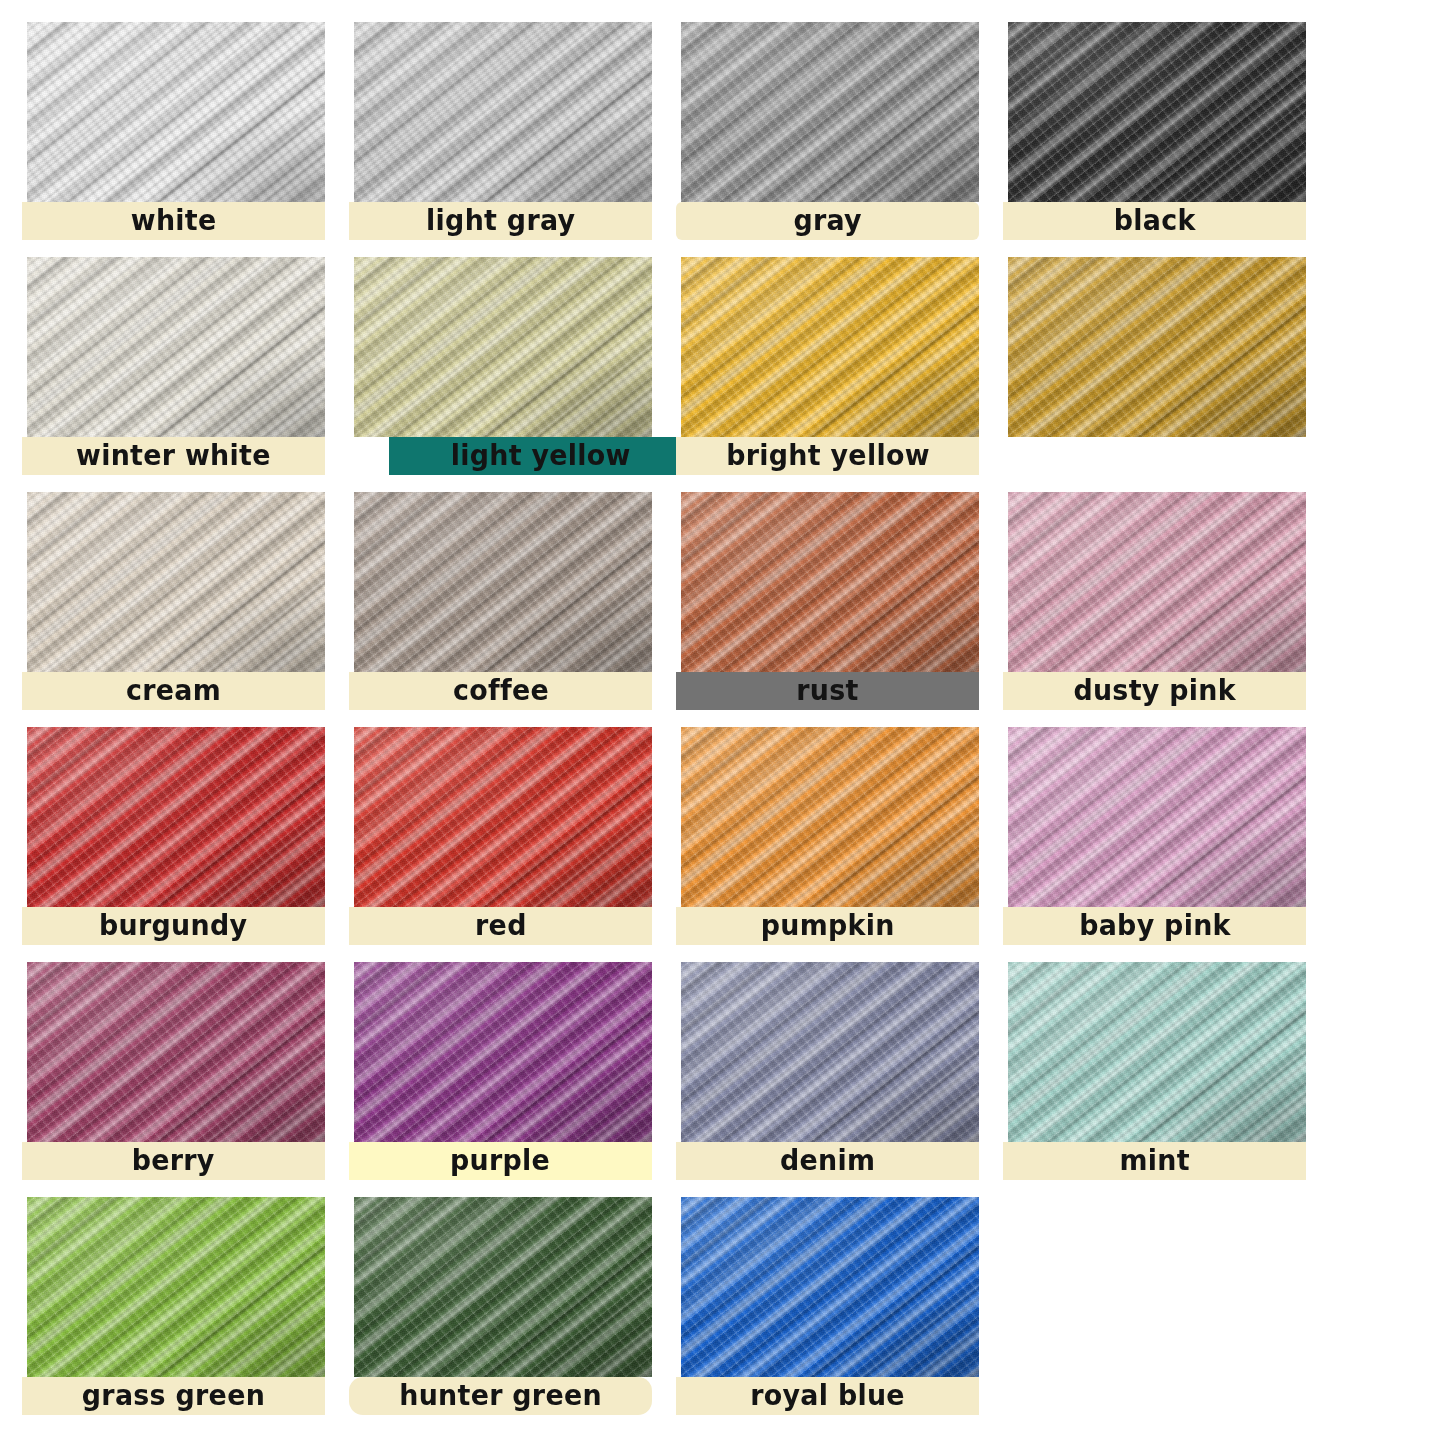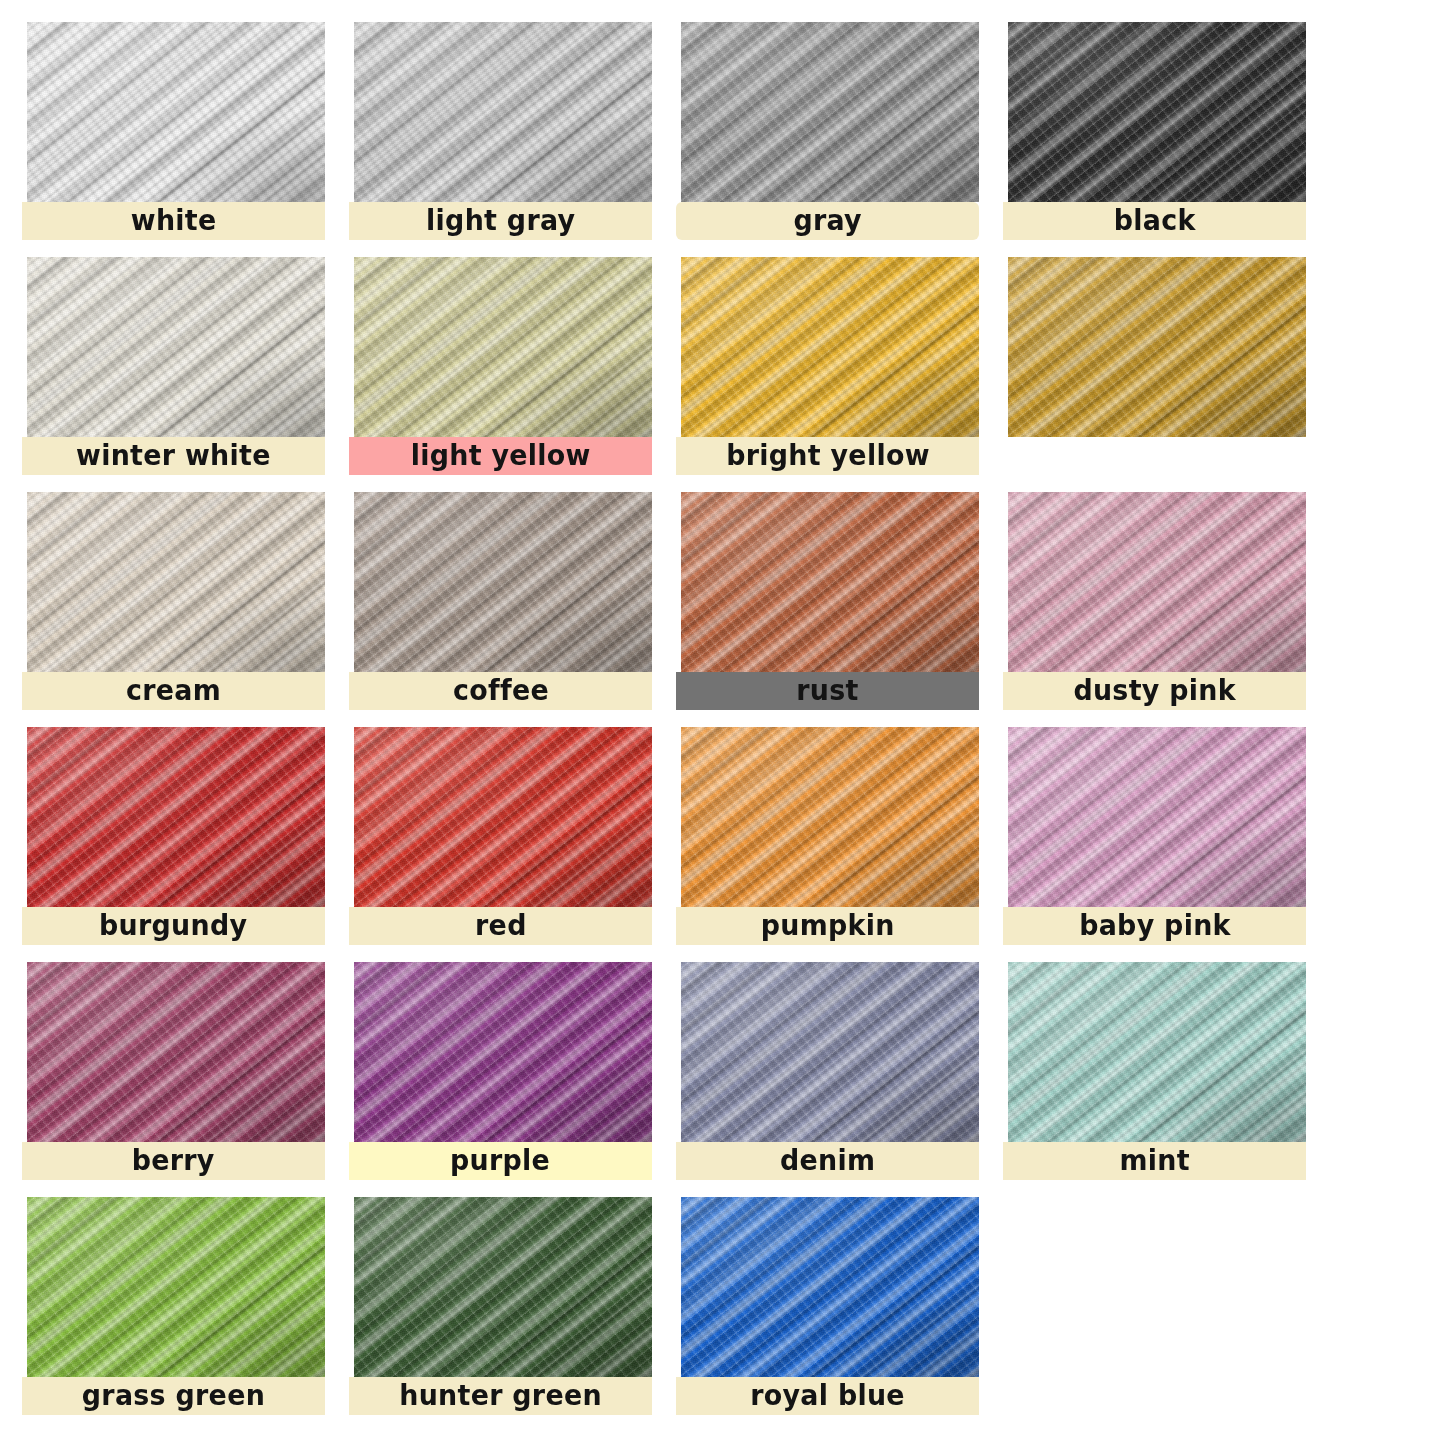--- a/index.html
+++ b/index.html
@@ -198,21 +198,21 @@
     </div>
     <div class="swatch-card">
       <div class="swatch-texture" style="background-color: rgb(221, 217, 160);">
         <div class="tex-layer tex-ridges"></div>
         <div class="tex-layer tex-strands"></div>
         <div class="tex-layer tex-plies"></div>
         <div class="tex-layer tex-rows"></div>
         <div class="tex-layer tex-shadow"></div>
         <div class="tex-layer tex-noise"></div>
       </div>
-      <div class="swatch-label-band" style="background: #fca5a5;">
+      <div class="swatch-label-band" style="background: #0f766e; margin-left: 40px;">
         <span class="swatch-label" style="color: rgb(20, 20, 20);">light yellow</span>
       </div>
     </div>
     <div class="swatch-card">
       <div class="swatch-texture" style="background-color: rgb(251, 192, 45);">
         <div class="tex-layer tex-ridges"></div>
         <div class="tex-layer tex-strands"></div>
         <div class="tex-layer tex-plies"></div>
         <div class="tex-layer tex-rows"></div>
         <div class="tex-layer tex-shadow"></div>
@@ -403,21 +403,21 @@
     </div>
     <div class="swatch-card">
       <div class="swatch-texture" style="background-color: rgb(61, 97, 53);">
         <div class="tex-layer tex-ridges"></div>
         <div class="tex-layer tex-strands"></div>
         <div class="tex-layer tex-plies"></div>
         <div class="tex-layer tex-rows"></div>
         <div class="tex-layer tex-shadow"></div>
         <div class="tex-layer tex-noise"></div>
       </div>
-      <div class="swatch-label-band" style="background: rgb(244, 235, 200);">
+      <div class="swatch-label-band" style="background: rgb(244, 235, 200); border-radius: 14px;">
         <span class="swatch-label" style="color: rgb(20, 20, 20);">hunter green</span>
       </div>
     </div>
     <div class="swatch-card">
       <div class="swatch-texture" style="background-color: rgb(21, 101, 216);">
         <div class="tex-layer tex-ridges"></div>
         <div class="tex-layer tex-strands"></div>
         <div class="tex-layer tex-plies"></div>
         <div class="tex-layer tex-rows"></div>
         <div class="tex-layer tex-shadow"></div>

